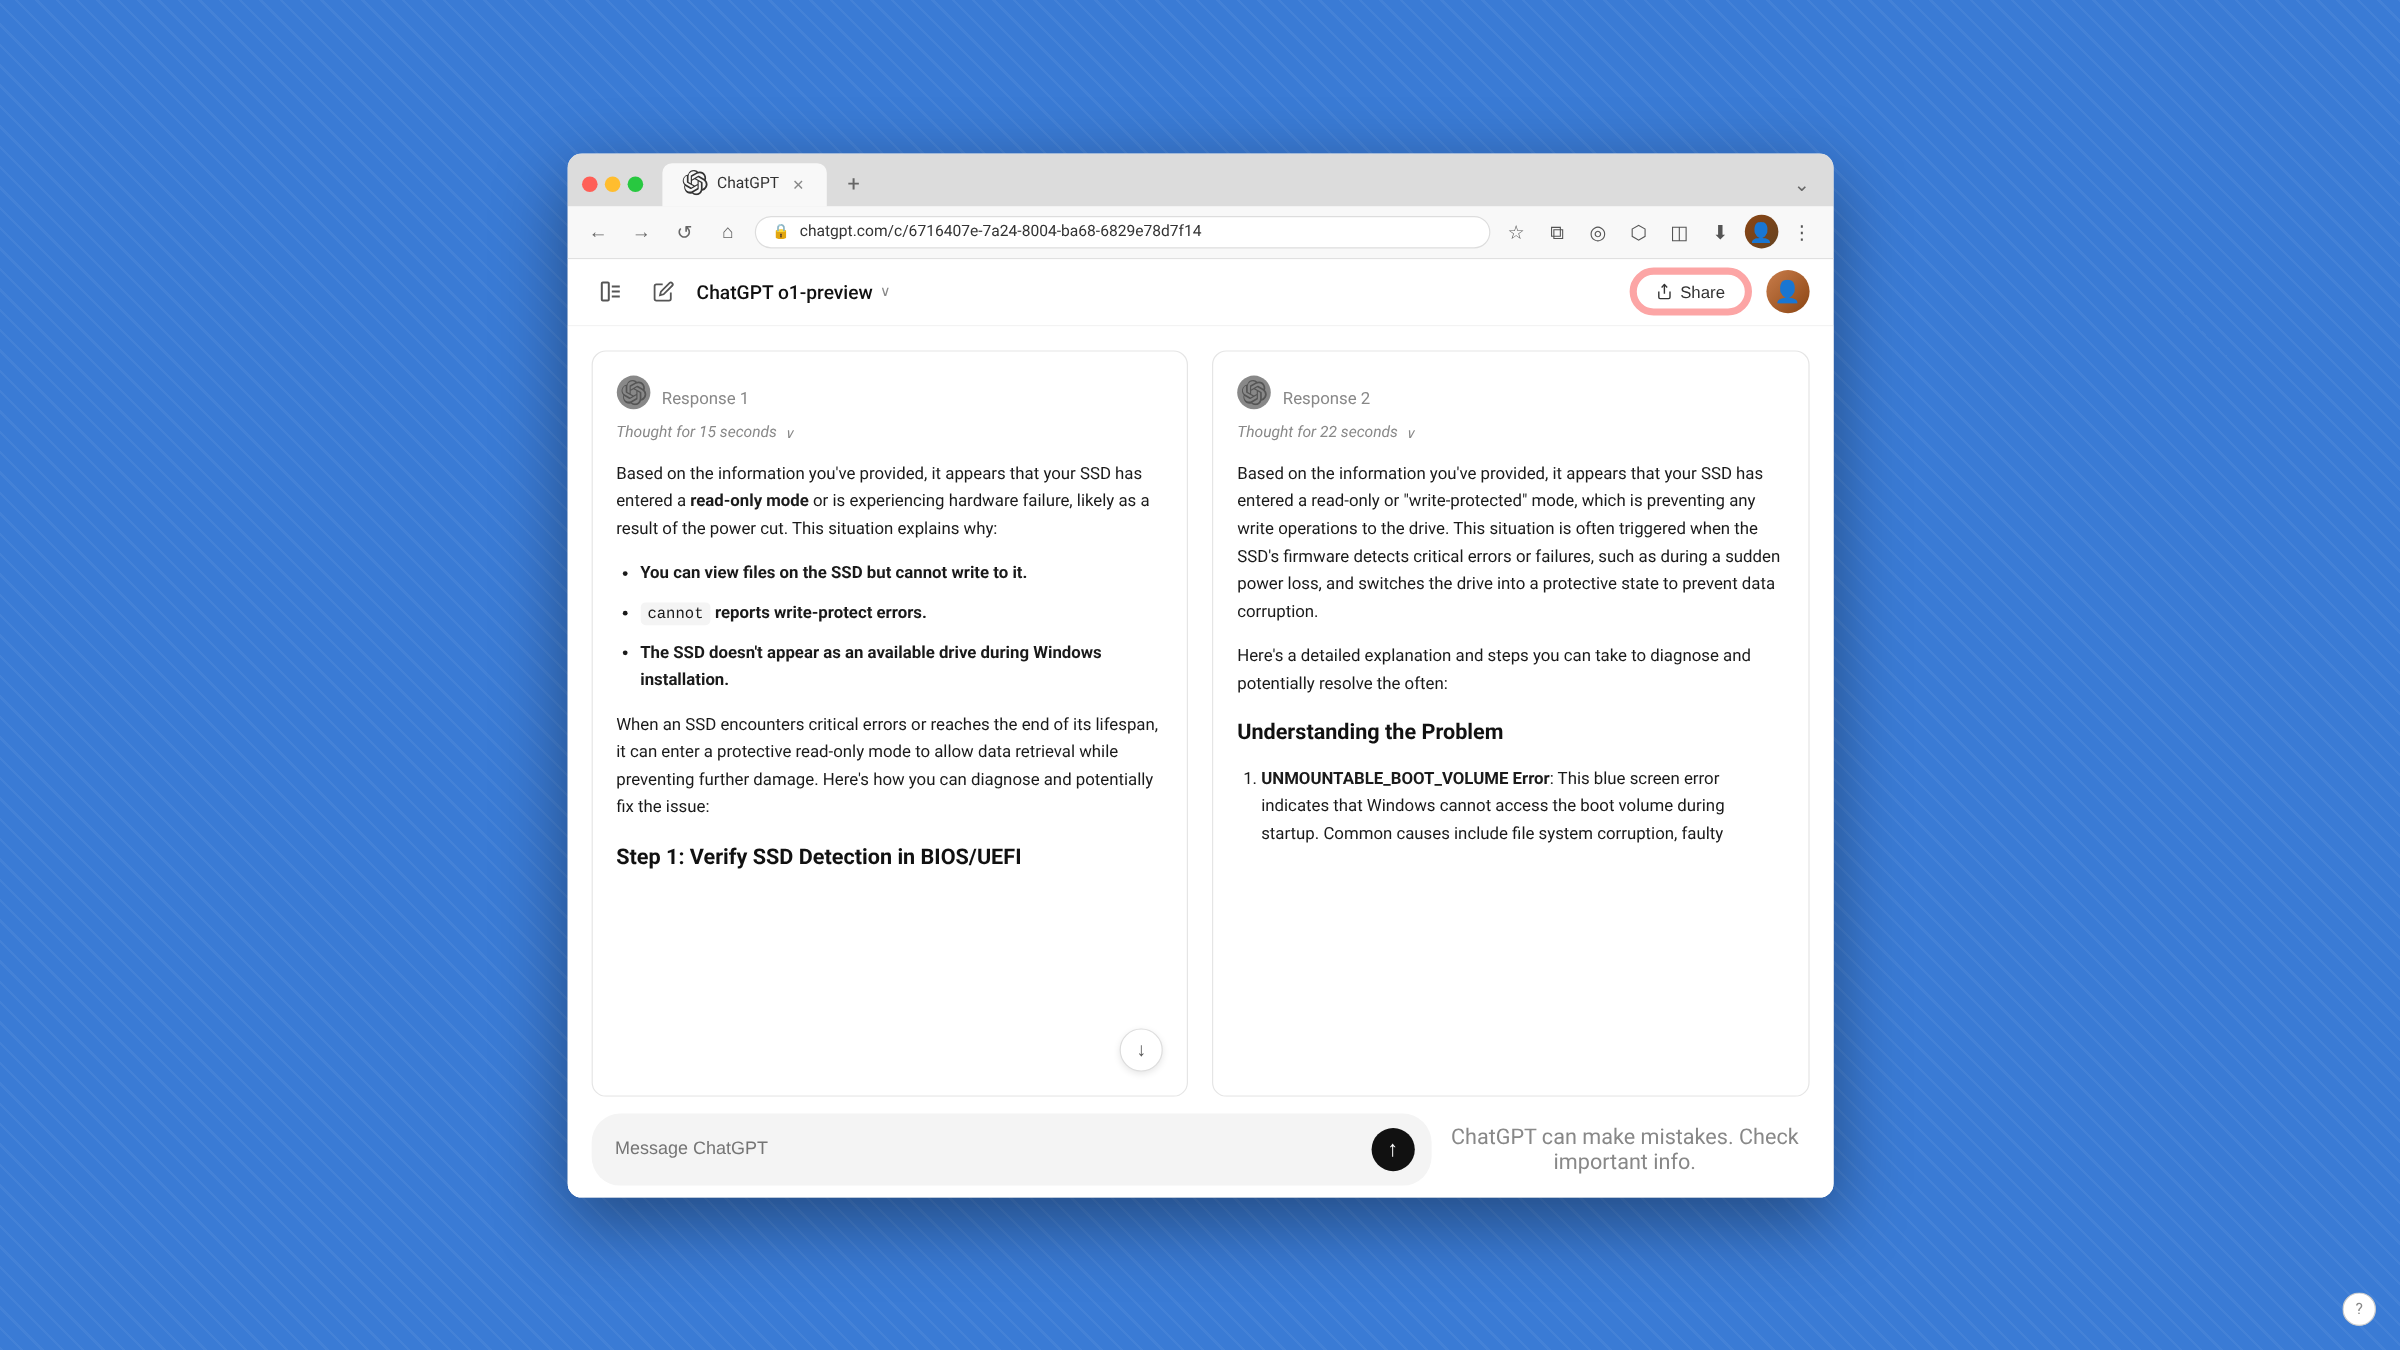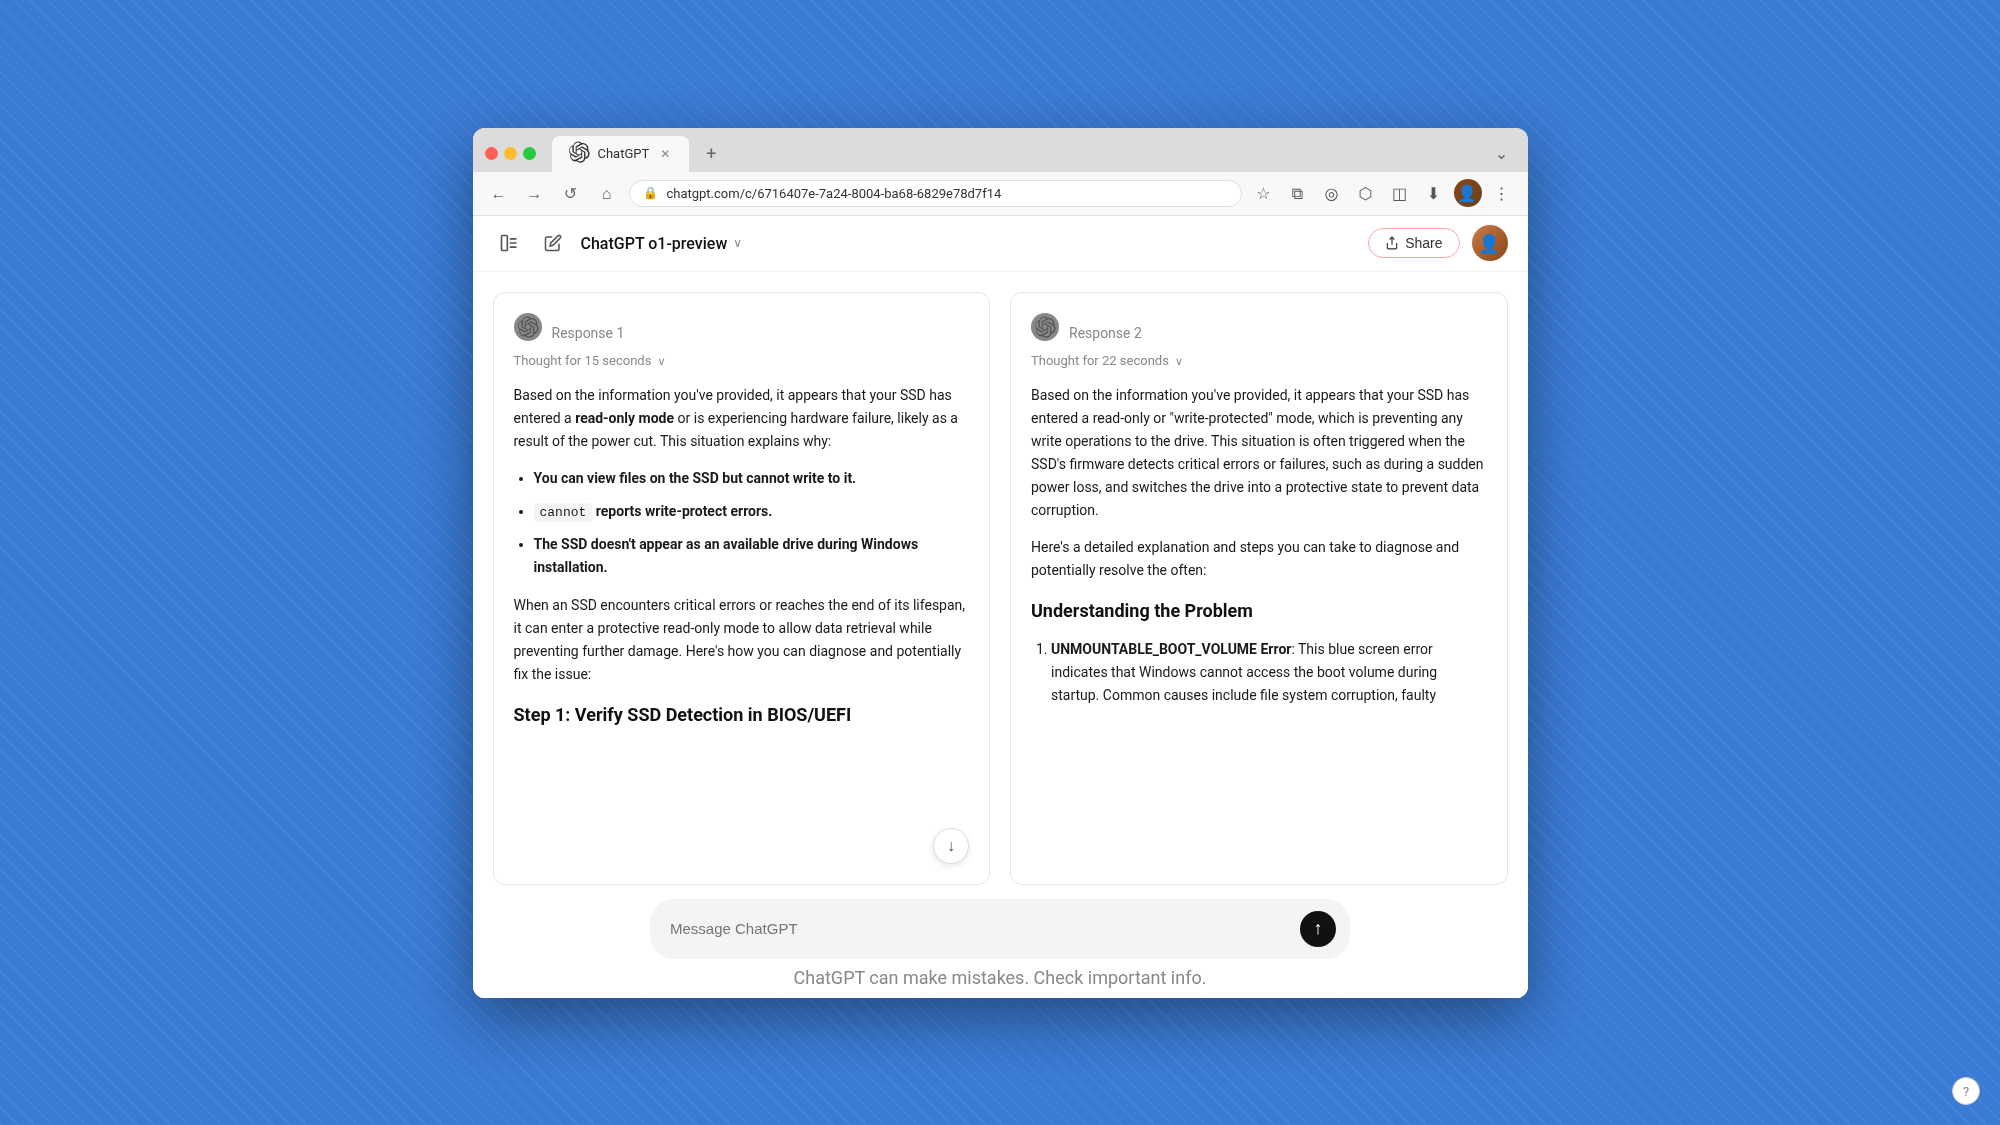--- a/index.html
+++ b/index.html
@@ -236,21 +236,21 @@
       display: flex;
       align-items: center;
       gap: 12px;
     }
 
     .share-btn {
       display: flex;
       align-items: center;
       gap: 6px;
       padding: 6px 16px;
-      border: 1px solid #fca5a5;
+      border: 6px solid #fca5a5;
       border-radius: 20px;
       background: #fff;
       font-size: 14px;
       color: #333;
       cursor: pointer;
     }
 
     .user-avatar {
       width: 36px;
       height: 36px;
@@ -316,20 +316,21 @@
     }
 
     .thought-toggle {
       display: flex;
       align-items: flex-end;
       gap: 6px;
       font-size: 13px;
       color: #888;
       margin-bottom: 16px;
       cursor: pointer;
+      font-style: italic;
     }
 
     .thought-chevron {
       font-size: 11px;
     }
 
     .response-body {
       font-size: 14px;
       line-height: 1.65;
       color: #1a1a1a;
@@ -391,21 +392,21 @@
       cursor: pointer;
       box-shadow: 0 2px 6px rgba(0,0,0,0.1);
       color: #555;
       font-size: 16px;
     }
 
     
     .input-area {
       padding: 14px 20px 10px 20px;
       display: flex;
-      flex-direction: column;
+      flex-direction: row;
       align-items: center;
       gap: 8px;
     }
 
     .message-input-wrapper {
       width: 100%;
       max-width: 700px;
       background: #f4f4f4;
       border-radius: 24px;
       padding: 12px 14px 12px 20px;

